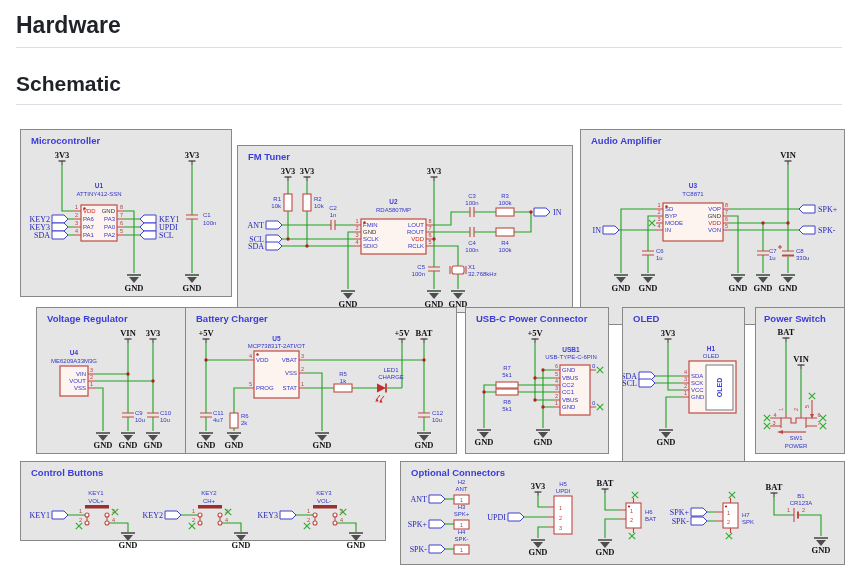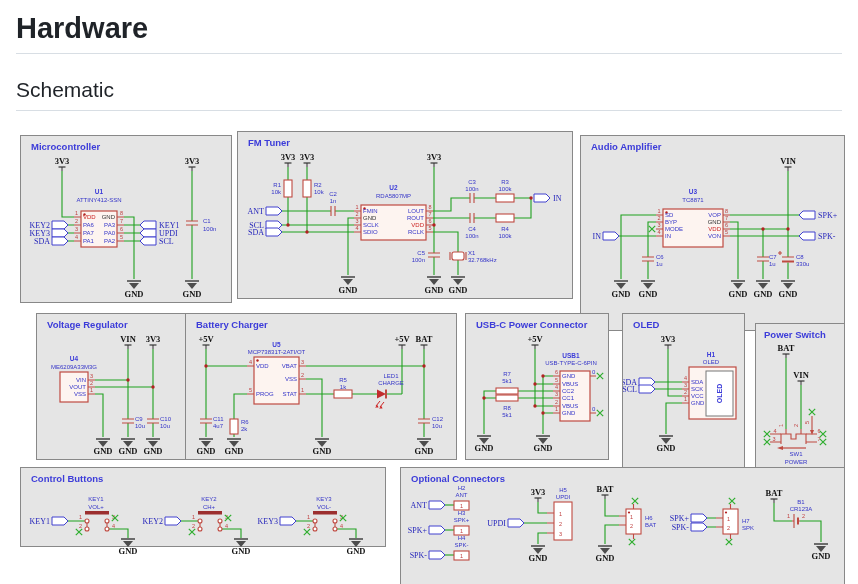--- a/index.html
+++ b/index.html
@@ -1,18 +1,18 @@
 <!DOCTYPE html>
 <html><head>
 <meta charset="utf-8">
 <style>
   html,body{margin:0;padding:0;background:#fff;}
   .page{width:858px;height:584px;background:#fff;font-family:"Liberation Sans",sans-serif;overflow:hidden;}
-  h1.hw{margin:0 16px;padding:12px 0 8px;font-size:29px;font-weight:bold;color:#1f2328;border-bottom:1px solid #d8dee4;}
-  h2.sch-h{margin:24px 16px 9px;padding:0 0 8px;font-size:21px;font-weight:normal;color:#1f2328;border-bottom:1px solid #d8dee4;}
+  h1.hw{margin:0 16px;padding:12px 0 8px;font-size:23px;font-weight:bold;color:#1f2328;border-bottom:1px solid #d8dee4;}
+  h2.sch-h{margin:24px 16px 9px;padding:0 0 8px;font-size:21px;font-weight:bold;color:#1f2328;border-bottom:1px solid #d8dee4;}
   .sch{position:relative;margin-top:20px;height:442px;}
   .blk{position:absolute;border:1.5px solid #888;background:#e5e5e5;box-sizing:border-box;}
   .blk svg{display:block;}
   
   .w{stroke:#1fa11f;stroke-width:1.1;fill:none}
   .rs{stroke:#bf4a41;stroke-width:1.1;fill:none}
   .rs2{stroke:#bf4a41;stroke-width:2;fill:none}
   .rf{fill:#fdf4f0;stroke:#bf4a41;stroke-width:1.2}
   .cf{fill:#fff;stroke:#bf4a41;stroke-width:1.1}
   .bs{fill:#fff;stroke:#4040cf;stroke-width:1}
@@ -105,21 +105,21 @@
           </g>
         <text class="lb" x="182" y="87">C1</text>
         <text class="lb" x="182" y="95">100n</text>
         <use href="#gn" x="113" y="145"></use>
           <use href="#gn" x="171" y="145"></use>
         <text class="net" x="113" y="161" text-anchor="middle">GND</text>
         <text class="net" x="171" y="161" text-anchor="middle">GND</text>
       </svg>
     </div>
 
-    <div class="blk" style="left:237px;top:0;width:336px;height:168px">
+    <div class="blk" style="left:237px;top:20px;width:336px;height:168px">
       <svg width="333" height="165" viewBox="0 0 333 165">
         <text class="ttl" x="10" y="14">FM Tuner</text>
         <text class="net" x="50" y="28" text-anchor="middle">3V3</text>
           <use href="#pf" x="50" y="31"></use>
         <text class="net" x="69" y="28" text-anchor="middle">3V3</text>
           <use href="#pf" x="69" y="31"></use>
         <text class="net" x="196" y="28" text-anchor="middle">3V3</text>
           <use href="#pf" x="196" y="31"></use>
         <g>
             <path class="w" d="M50,35V48 M69,35V48 M50,65V93 M69,65V100 M44,79H93 M97,79H116 M44,93H116 M44,100H116 M116,86H110V143 M195,79H213V66H232 M236,66H258 M276,66H293 M195,86H232 M236,86H258 M276,86H293V66 M196,35V121 M195,93H196 M196,125V143 M195,100H220V120 M220,128V143"></path>
@@ -449,21 +449,21 @@
         <text class="pn" x="62.5" y="87" text-anchor="middle">1</text>
         <text class="lb" x="68" y="70.2">SDA</text>
         <text class="lb" x="68" y="77.2">SCK</text>
         <text class="lb" x="68" y="84.2">VCC</text>
         <text class="lb" x="68" y="91.2">GND</text>
         <use href="#gn" x="43" y="122"></use>
         <text class="net" x="43" y="137" text-anchor="middle">GND</text>
       </svg>
     </div>
 
-    <div class="blk" style="left:755px;top:192px;width:90px;height:147px">
+    <div class="blk" style="left:755px;top:182px;width:90px;height:147px">
       <svg width="87" height="144" viewBox="0 0 87 144">
         <text class="ttl" x="8" y="14">Power Switch</text>
         <text class="net" x="30" y="27" text-anchor="middle">BAT</text>
           <use href="#pf" x="30" y="30"></use>
         <text class="net" x="45" y="54" text-anchor="middle">VIN</text>
           <use href="#pf" x="45" y="57"></use>
         <g>
             <path class="w" d="M30,34V105 M45,61V105"></path>
           </g>
         <g>
@@ -557,21 +557,21 @@
           <use href="#xm" x="286" y="64"></use>
             <use href="#xm" x="322" y="50"></use>
           <text class="lb" x="303" y="33" text-anchor="middle">KEY3</text>
           <text class="lb" x="303" y="41" text-anchor="middle">VOL-</text>
           <use href="#gn" x="335" y="71"></use>
             <text class="net" x="335" y="86" text-anchor="middle">GND</text>
         </g>
       </svg>
     </div>
 
-    <div class="blk" style="left:400px;top:336px;width:445px;height:119px">
+    <div class="blk" style="left:400px;top:336px;width:445px;height:104px">
       <svg width="442" height="97" viewBox="0 0 442 97">
         <text class="ttl" x="10" y="14">Optional Connectors</text>
 
         <text class="lb" x="60.5" y="22" text-anchor="middle">H2</text>
         <text class="lb" x="60.5" y="29" text-anchor="middle">ANT</text>
         <text class="nb" x="26" y="40" text-anchor="end">ANT</text>
         <polygon class="bs" points="28,33 40,33 44,37 40,41 28,41"></polygon>
         <path class="w" d="M44,37H53"></path>
         <rect class="cf" x="53" y="33" width="15" height="9"></rect>
         <text class="pn" x="60.5" y="40" text-anchor="middle">1</text>

